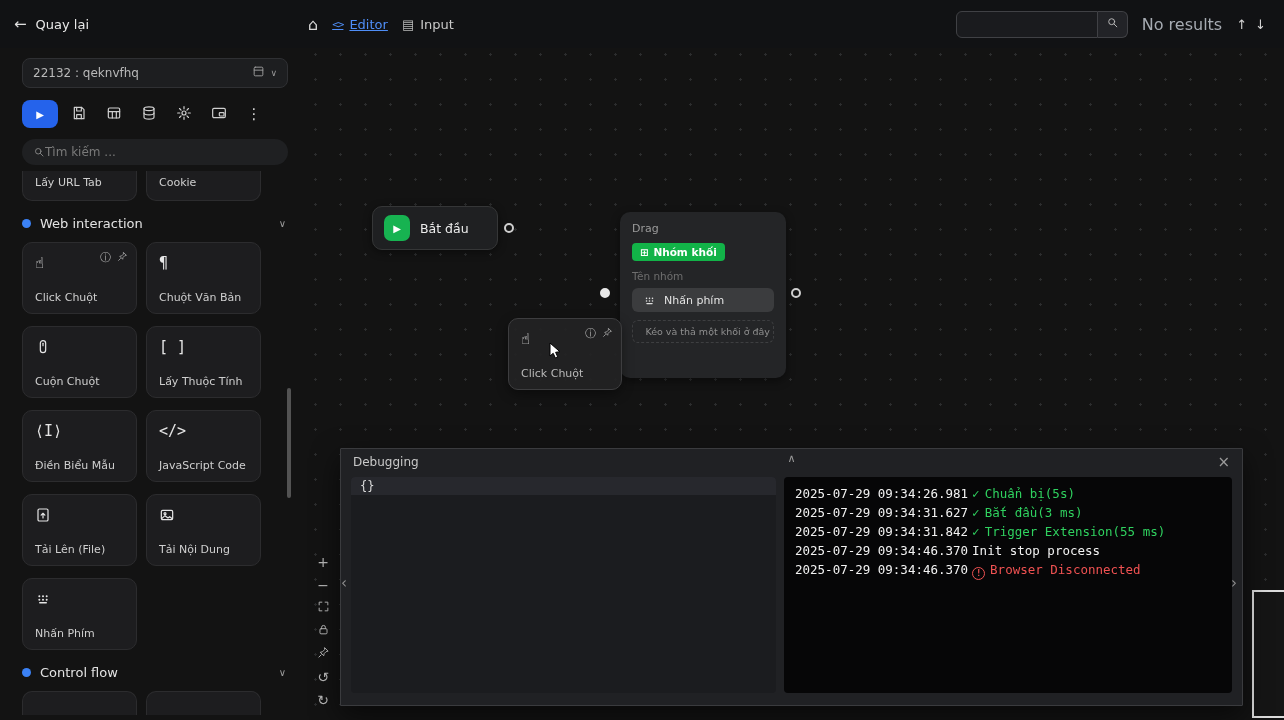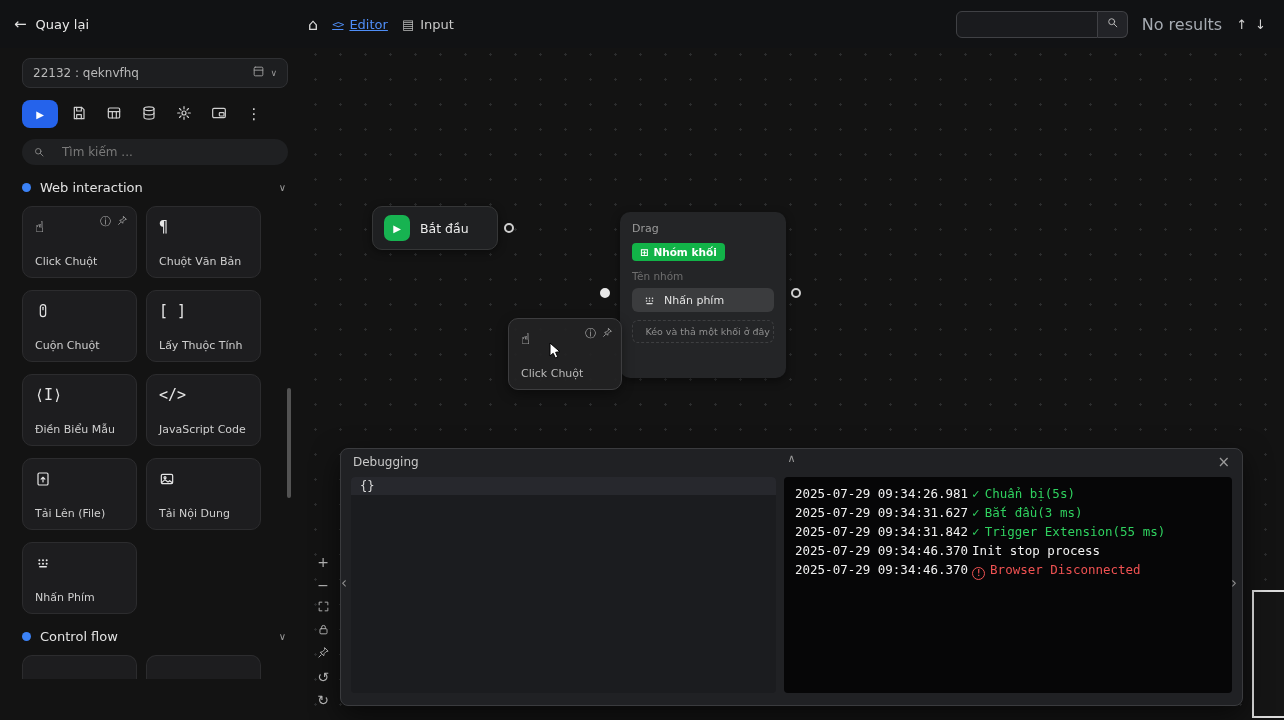--- a/index.html
+++ b/index.html
@@ -31,21 +31,21 @@
   .wf-title-row{display:flex;align-items:center;gap:9px;padding:7px 17px 0;}
   .globe{color:#d8d8d8;display:flex;}
   .wf-name{font-size:15px;font-weight:bold;color:#f2f2f2;}
   .tab-select{margin:10px 20px 0 22px;height:30px;background:#1d1e20;border:1px solid #2f3033;border-radius:8px;display:flex;align-items:center;padding:0 10px;font-size:12px;color:#b9b9b9;cursor:pointer;}
   .tab-select-icons{margin-left:auto;display:flex;align-items:center;gap:5px;color:#9a9a9a;}
   .tab-select .chev{font-size:9px;}
   .wf-toolbar{margin:12px 20px 0 22px;display:flex;align-items:center;gap:7px;}
   .run-btn{width:36px;height:28px;background:#2563eb;border-radius:8px;color:#fff;font-size:10px;display:flex;align-items:center;justify-content:center;}
   .tool-btn{width:28px;height:28px;display:flex;align-items:center;justify-content:center;color:#cfcfcf;border-radius:6px;}
   .tool-btn .kebab{font-size:15px;}
-  .sidebar-search{margin:11px 20px 0 22px;height:26px;background:#1f2022;border-radius:13px;display:flex;align-items:center;gap:17px;padding:0 11px;}
+  .sidebar-search{margin:11px 20px 0 22px;height:26px;background:#1f2022;border-radius:13px;display:flex;align-items:center;gap:0;padding:0 11px;}
   .sidebar-search .search-ic{color:#8a8a8a;display:flex;}
   .sidebar-search input{flex:1;font-size:12px;color:#d8d8d8;}
   .sidebar-search input::placeholder{color:#7a7a7a;}
   .partial-row{margin:6px 20px 0 22px;display:grid;grid-template-columns:115px 115px;gap:9px;}
   .partial-card{height:30px;background:#1d1d1f;border:1px solid #2c2c2e;border-top:none;border-radius:0 0 10px 10px;padding:3px 12px 0;overflow:hidden;cursor:pointer;}
   .partial-label{font-size:11px;color:#cfcfcf;white-space:nowrap;}
   .section-header{margin:15px 22px 11px;display:flex;align-items:center;gap:9px;cursor:pointer;}
   .sec-dot{width:9px;height:9px;border-radius:50%;background:#3b82f6;}
   .sec-label{font-size:13px;color:#e3e3e3;}
   .sec-chev{margin-left:auto;color:#9a9a9a;font-size:10px;}
@@ -78,21 +78,21 @@
   .ghost-block .block-label{color:#b9b9b9;}
   .cursor-pointer{position:absolute;left:238px;top:294px;z-index:7;pointer-events:none;}
   .canvas-toolbar{position:absolute;left:6px;top:506px;display:flex;flex-direction:column;gap:7px;align-items:center;color:#b9b9b9;}
   .cv-btn{width:18px;height:16px;display:flex;align-items:center;justify-content:center;font-size:14px;color:#b9b9b9;}
   .panel-chev{position:absolute;z-index:9;color:#8f8f8f;font-size:15px;}
   .panel-chev.left{left:33px;top:526px;}
   .panel-chev.right{left:923px;top:526px;}
   .minimap{position:absolute;left:944px;top:542px;width:34px;height:128px;border:2px solid #dcdcdc;background:#151515;cursor:pointer;}
 
   
-  .debug-panel{position:absolute;left:340px;top:448px;width:903px;height:258px;background:#202124;border:1px solid #3a3b3e;border-radius:8px;z-index:5;box-shadow:0 10px 28px rgba(0,0,0,.55);}
+  .debug-panel{position:absolute;left:340px;top:448px;width:903px;height:258px;background:#202124;border:1px solid #3a3b3e;border-radius:1px;z-index:5;box-shadow:0 10px 28px rgba(0,0,0,.55);}
   .dp-header{height:26px;display:flex;align-items:center;padding:0 12px;position:relative;}
   .dp-title{font-size:12px;color:#c9c9c9;}
   .dp-collapse{position:absolute;left:50%;transform:translateX(-50%);top:3px;color:#9a9a9a;font-size:11px;}
   .dp-close{margin-left:auto;color:#9a9a9a;font-size:15px;line-height:1;}
   .dp-body{display:flex;gap:8px;padding:2px 10px 10px;height:228px;}
   .dp-editor{flex:0 0 425px;background:#1b1c1f;border-radius:4px;font-family:"DejaVu Sans Mono","Liberation Mono",monospace;font-size:12px;color:#dcdcdc;overflow:hidden;cursor:text;}
   .dp-editor-line{background:#27282d;padding:2px 9px;}
   .dp-console{flex:1;background:#060607;border-radius:4px;padding:7px 11px;font-family:"DejaVu Sans Mono","Liberation Mono",monospace;font-size:12.5px;line-height:19px;color:#ededed;overflow:hidden;white-space:nowrap;}
   .log-time{color:#f2f2f2;}
   .log-check{color:#2fd15f;font-weight:bold;margin:0 5px 0 4px;}
@@ -193,20 +193,24 @@
     </div>
     <div class="sidebar-search">
       <span class="search-ic">
           <svg width="12" height="12" viewBox="0 0 24 24" fill="none" stroke="currentColor" stroke-width="1.8" stroke-linecap="round" stroke-linejoin="round">
             <circle cx="10.5" cy="10.5" r="5.5"></circle>
             <line x1="14.8" y1="14.8" x2="20" y2="20"></line>
           </svg>
         </span>
       <input placeholder="Tìm kiếm ..." style="">
     </div>
+    <div class="partial-row" id="partialTop">
+        <div class="partial-card"><span class="partial-label">Lấy URL Tab</span></div>
+        <div class="partial-card"><span class="partial-label">Cookie</span></div>
+      </div>
     <div class="section-header">
       <span class="sec-dot"></span>
       <span class="sec-label">Web interaction</span>
       <span class="sec-chev">∨</span>
     </div>
     <div class="blocks-grid" id="blocksGrid">
         <div class="block-card"><span class="block-icon">☝</span><span class="badges">
             <span>ⓘ</span>
             <span><svg width="11" height="11" viewBox="0 0 24 24" fill="none" stroke="currentColor" stroke-width="1.8" stroke-linecap="round" stroke-linejoin="round">
                 <path d="M14.5 3.5l6 6-3.8 1-3.4 3.4-.9 4.1-6.4-6.4 4.1-.9 3.4-3.4z"></path>

